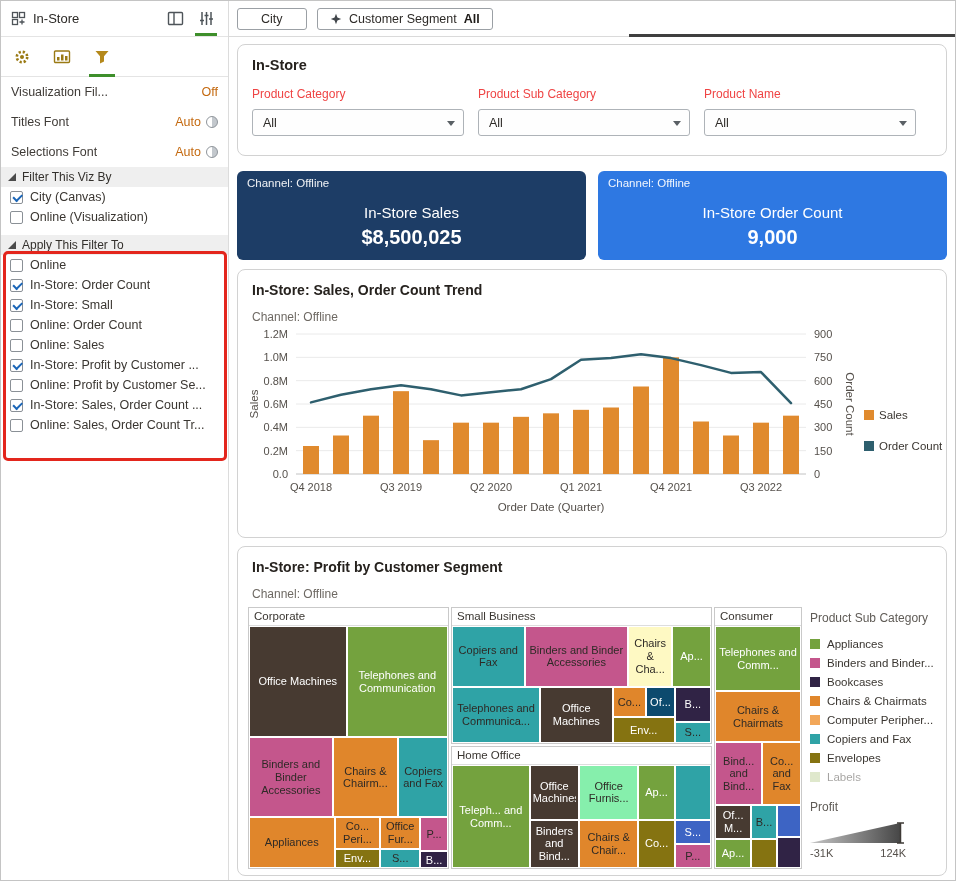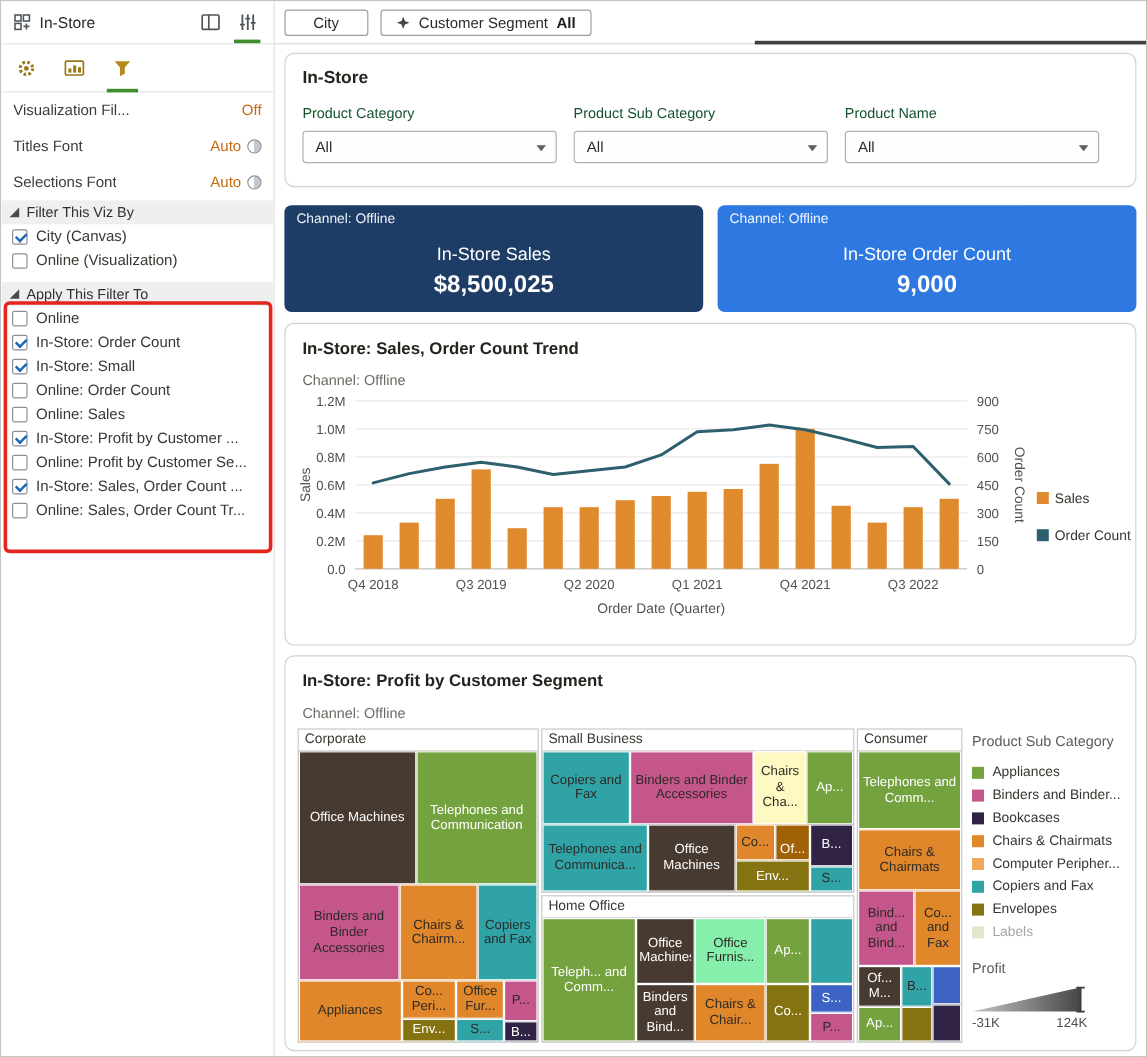--- a/index.html
+++ b/index.html
@@ -59,21 +59,21 @@
   .card { position:absolute; left:8px; width:710px; background:#fff;
           border:1px solid #D2D2D2; border-radius:8px; }
   .card-title { position:absolute; left:14px; top:12px; font-size:14.5px;
           font-weight:700; color:#26221E; white-space:nowrap; }
   .viz-title { font-weight:600; font-size:14px; }
   .card-sub { position:absolute; left:14px; top:40px; font-size:12px; color:#6E6963; }
 
   #filter-card { top:43px; height:112px; }
   #filter-groups { position:absolute; left:14px; top:42px; display:flex; gap:14px; }
   .fg { width:212px; }
-  .fg-label { font-size:12px; color:#14532d; margin-bottom:8px; white-space:nowrap; }
+  .fg-label { font-size:12px; color:#ef4444; margin-bottom:8px; white-space:nowrap; }
   .fg-select { position:relative; height:27px; border:1px solid #AEB3B8; border-radius:3px;
           background:#FEFEFE; display:flex; align-items:center; padding:0 26px 0 10px;
           font-size:12.5px; color:#2E2B28; }
   .caret { position:absolute; right:8px; top:11px; width:0; height:0;
           border-left:4.5px solid transparent; border-right:4.5px solid transparent;
           border-top:5px solid #5A6065; }
 
   .kpi { position:absolute; top:170px; width:349px; height:89px; border-radius:6px; color:#fff; }
   .kpi-context { position:absolute; left:10px; top:6px; font-size:11.5px; color:rgba(255,255,255,.93); }
   .kpi-title { position:absolute; left:0; right:0; top:33px; text-align:center; font-size:15px; }
@@ -434,21 +434,21 @@
               </div>
               <div class="tm-tile tdark" style="left: 0%; top: 52%; width: 34%; height: 48%; background: rgb(47, 163, 166);">
                 <span>Telephones and Communica...</span>
               </div>
               <div class="tm-tile" style="left: 34%; top: 52%; width: 28%; height: 48%; background: rgb(71, 58, 49);">
                 <span>Office Machines</span>
               </div>
               <div class="tm-tile tdark" style="left: 62%; top: 52%; width: 13%; height: 26%; background: rgb(224, 134, 43);">
                 <span>Co...</span>
               </div>
-              <div class="tm-tile" style="left: 75%; top: 52%; width: 11%; height: 26%; background: #a16207; align-items: flex-end;">
+              <div class="tm-tile" style="left: 75%; top: 52%; width: 11%; height: 26%; background: #0c4a6e;">
                 <span>Of...</span>
               </div>
               <div class="tm-tile" style="left: 62%; top: 78%; width: 24%; height: 22%; background: rgb(133, 115, 17);">
                 <span>Env...</span>
               </div>
               <div class="tm-tile" style="left: 86%; top: 52%; width: 14%; height: 30%; background: rgb(48, 35, 69);">
                 <span>B...</span>
               </div>
               <div class="tm-tile tdark" style="left: 86%; top: 82%; width: 14%; height: 18%; background: rgb(47, 163, 166);">
                 <span>S...</span>

